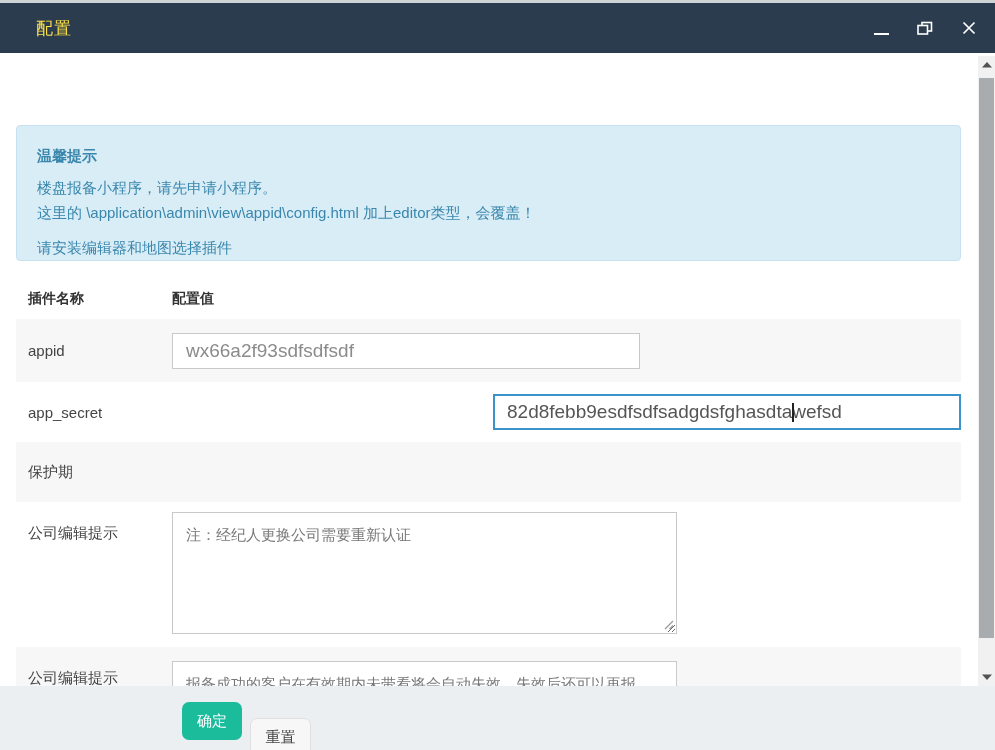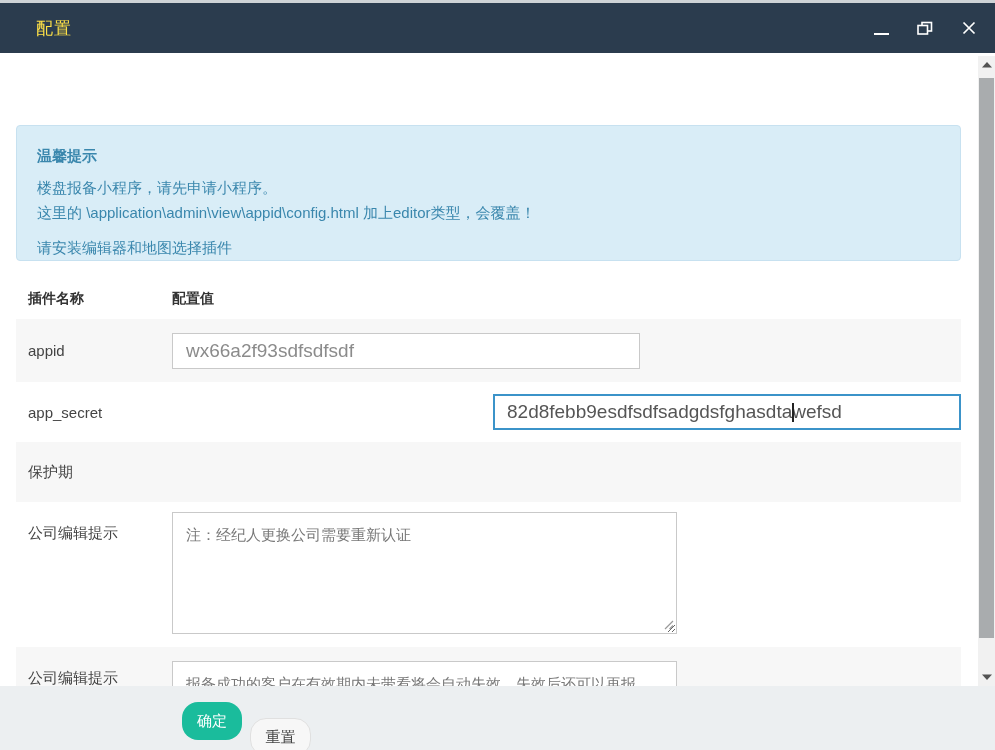--- a/index.html
+++ b/index.html
@@ -69,21 +69,21 @@
   .row.r4 .cfg-textarea { height: 122px; margin-top: 10px; }
   .row.r5 .cfg-textarea { height: 110px; margin-top: 14px; }
   .ta-wrap { position: relative; }
   .resize-handle { position: absolute; right: 3px; bottom: 4px; }
 
   .dialog-footer {
     position: absolute; top: 686px; left: 0; width: 995px; height: 64px;
     background: #eceff1;
   }
   .btn {
-    position: absolute; top: 16px; height: 38px; border-radius: 16px;
+    position: absolute; top: 16px; height: 38px; border-radius: 7px;
     font-size: 15px; cursor: pointer; border: none;
     font-family: "Liberation Sans", "DejaVu Sans", sans-serif;
   }
   .btn-confirm { left: 182px; width: 60px; background: #1abc9c; color: #fff; }
   .btn-reset { left: 250px; width: 61px; background: #f7f7f7; color: #444; border: 1px solid #e0e0e0; margin-top: 16px; }
 
   .scrollbar {
     position: absolute; top: 56px; right: 0; width: 17px; height: 630px;
     background: #f1f1f1;
   }

